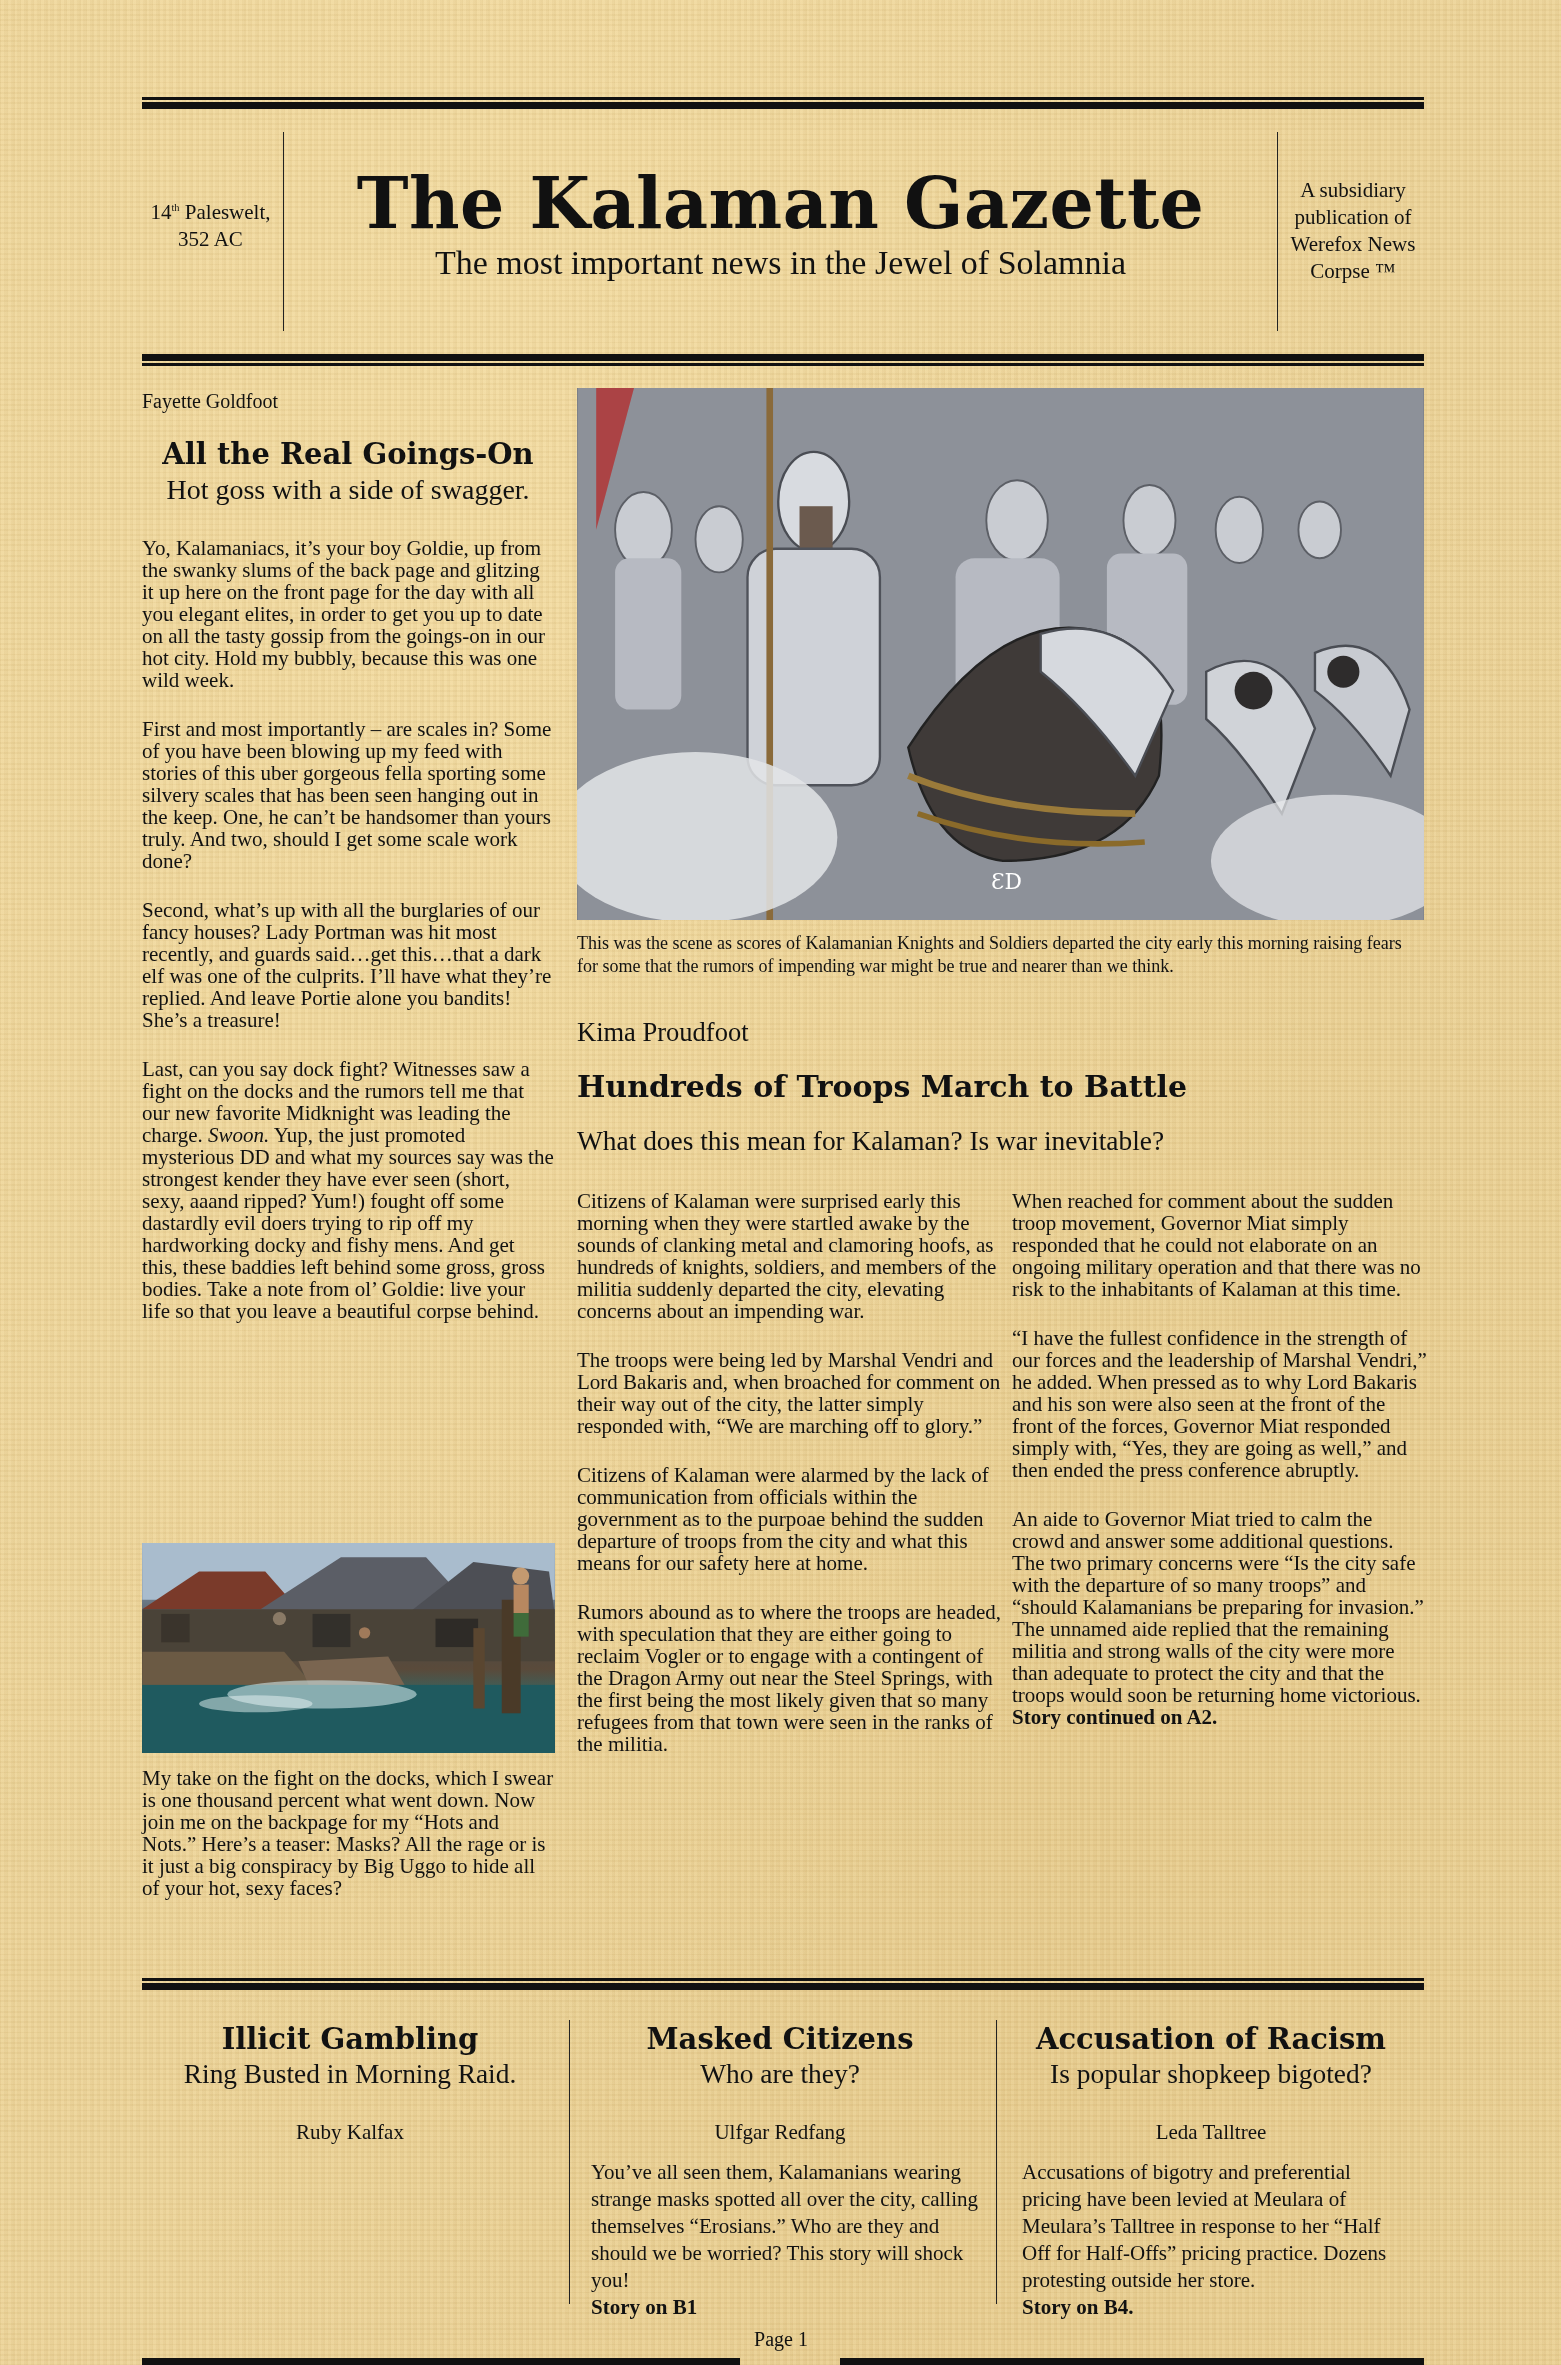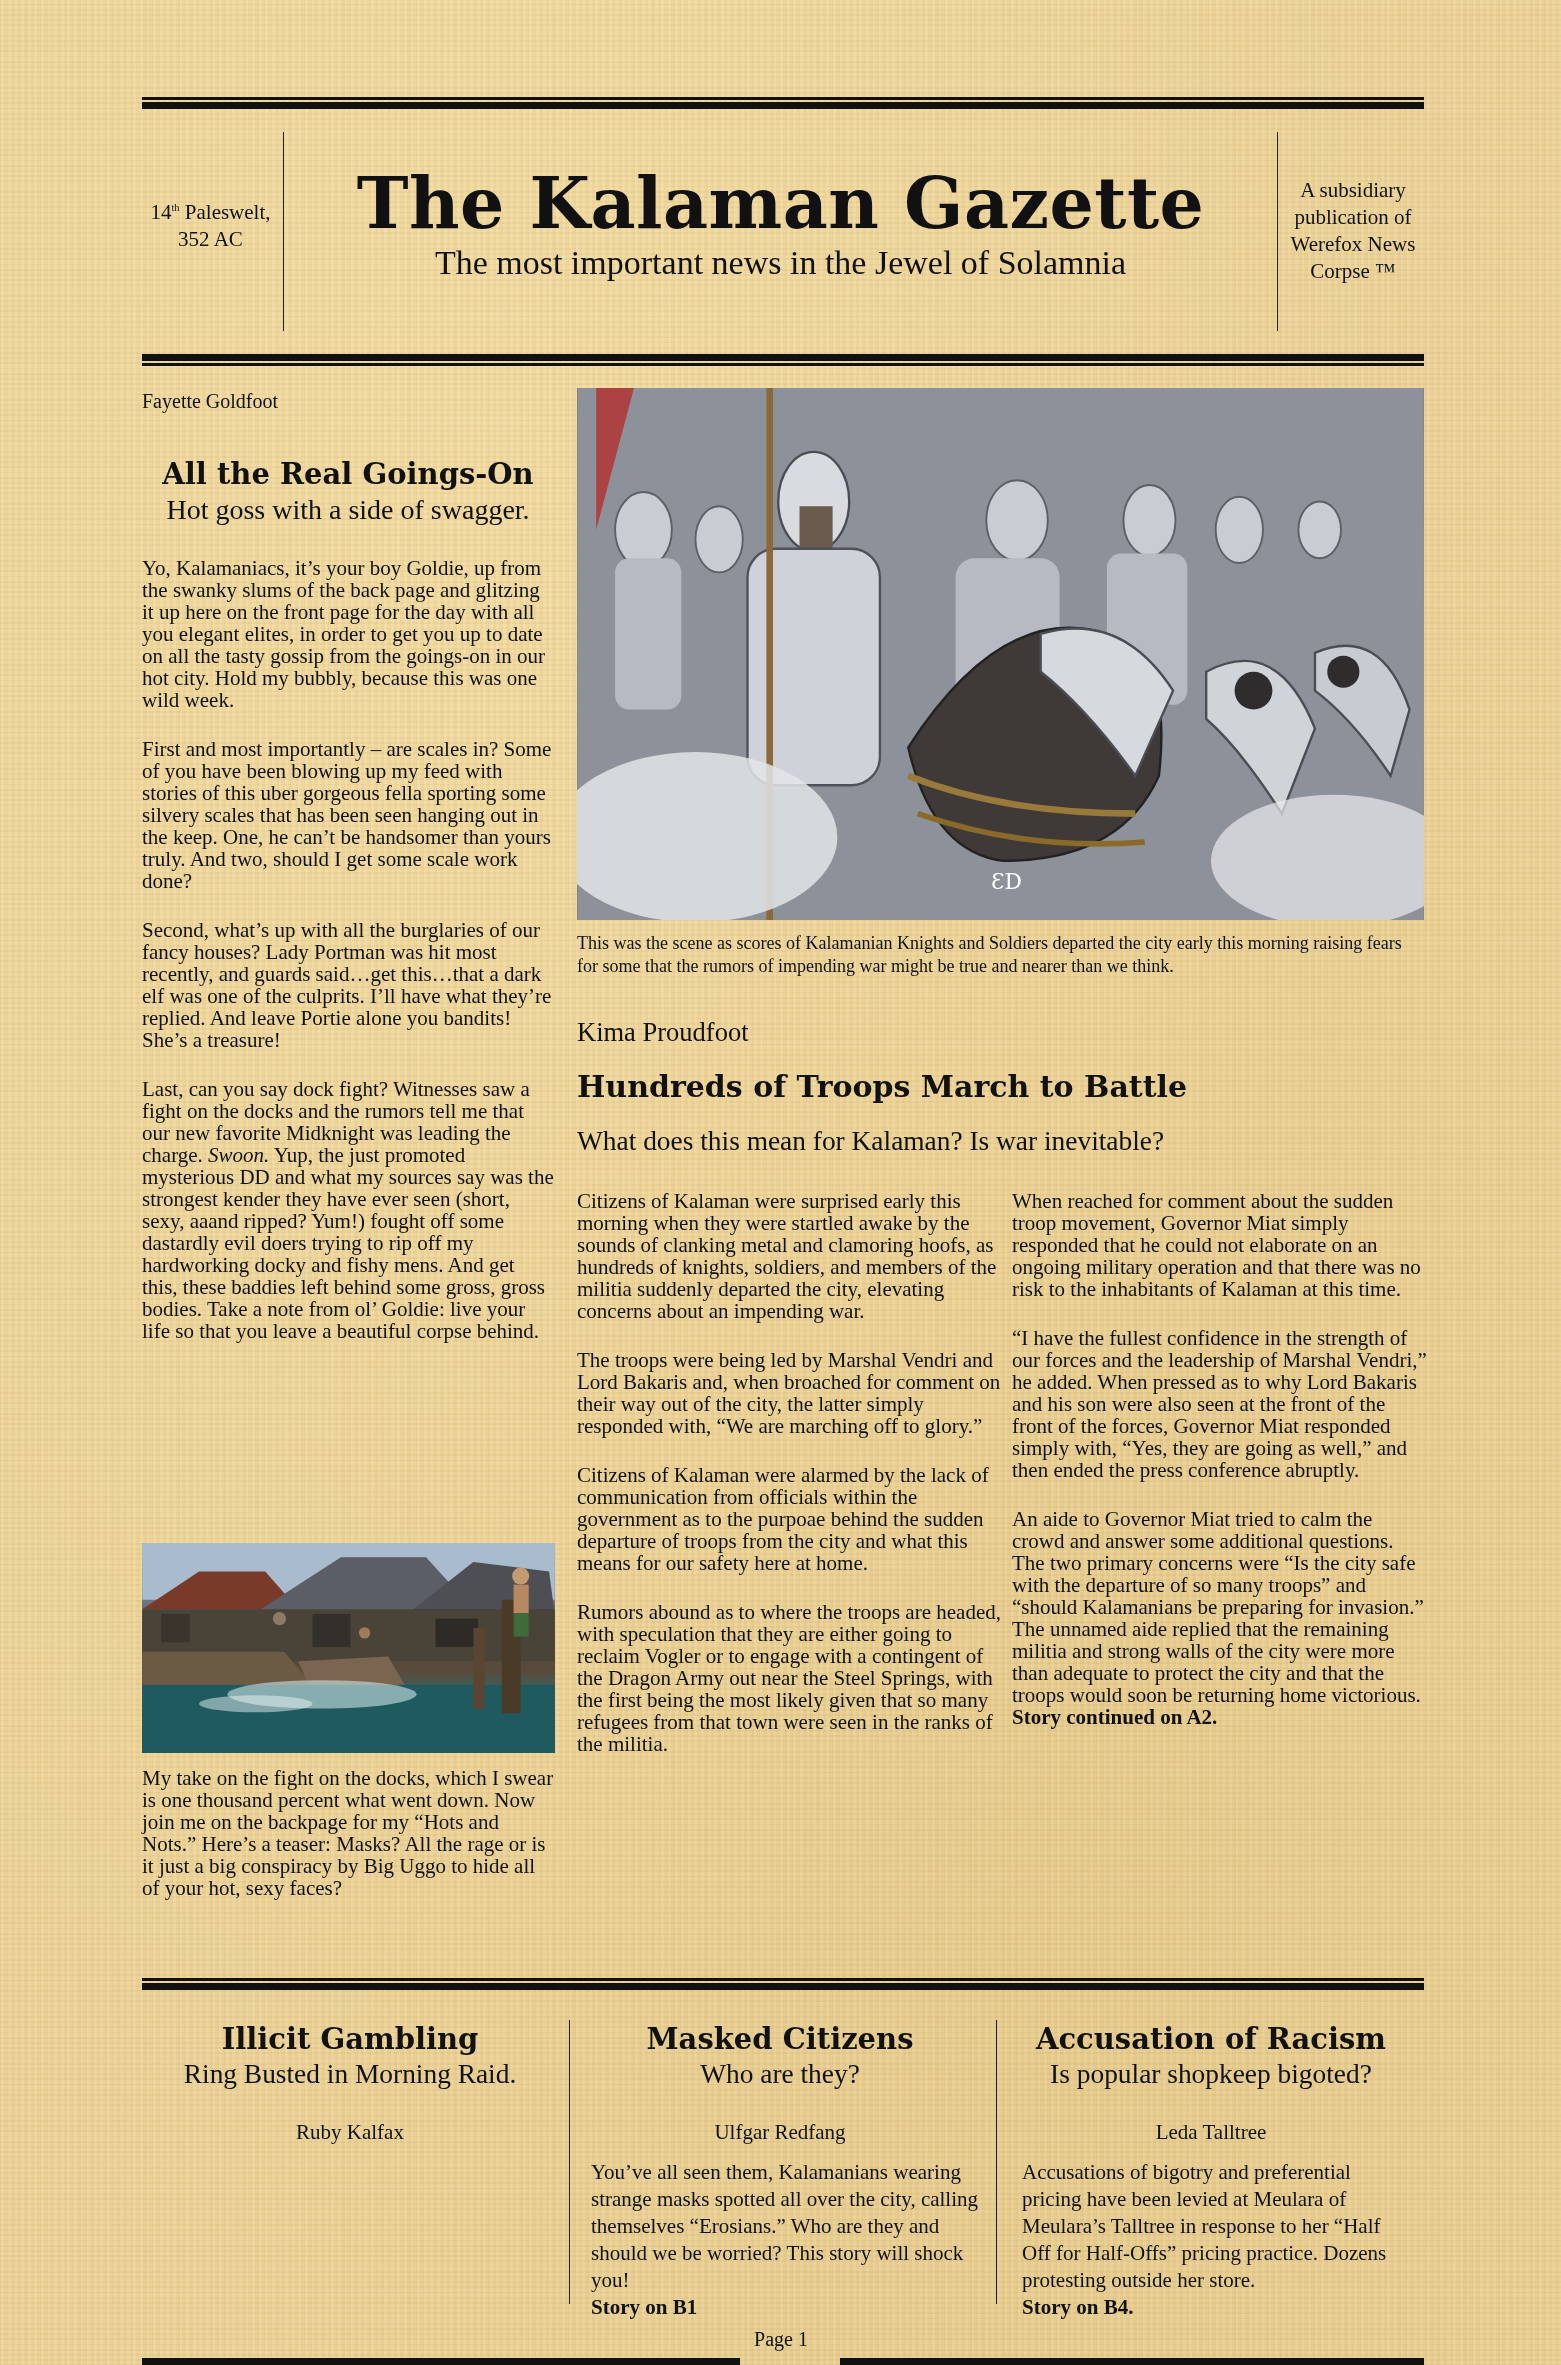--- a/index.html
+++ b/index.html
@@ -24,21 +24,21 @@
   
   .hdr-date { left: 142px; top: 199px; width: 137px; text-align: center; font-size: 21px; line-height: 26.5px; }
   .hdr-date sup { font-size: 10.4px; vertical-align: 8.5px; line-height: 0; }
   .hdr-title { left: 293px; width: 975px; top: 161px; text-align: center; font-family: "DejaVu Serif", serif; font-weight: bold; font-size: 71px; letter-spacing: 0.5px; transform: scaleX(0.98); }
   .hdr-sub { left: 293px; width: 975px; top: 244px; text-align: center; font-size: 34px; }
   .hdr-right { left: 1282px; width: 142px; top: 177px; text-align: center; font-size: 21px; line-height: 27px; }
 
   
   .col-left { left: 142px; top: 390px; width: 412px; }
   .byline-small { font-size: 20px; }
-  .goss-head { margin-top: 42px; text-align: center; font-family: "DejaVu Serif", serif; font-weight: bold; font-size: 29px; line-height: 38px; }
+  .goss-head { margin-top: 22px; text-align: center; font-family: "DejaVu Serif", serif; font-weight: bold; font-size: 29px; line-height: 38px; }
   .goss-sub { text-align: center; font-size: 28px; line-height: 33px; }
   .body { font-size: 21px; line-height: 22px; }
   .body p { margin: 0 0 27px 0; }
   .goss-body { margin-top: 31px; }
   .swoon { font-style: italic; }
 
   
   .dock-img { position: absolute; left: 142px; top: 1543px; width: 413px; height: 210px; overflow: hidden;
     background: linear-gradient(180deg, #9fb4c8 0%, #6f7f8f 25%, #4b4a47 45%, #5a4a3a 60%, #2f6a6a 75%, #1f4f56 100%); }
   .dock-caption { left: 142px; top: 1767px; width: 412px; }

